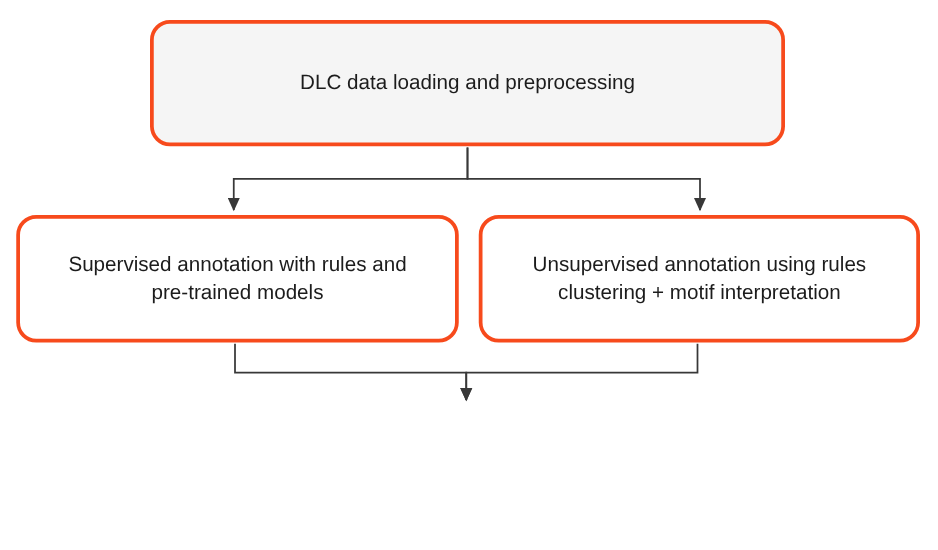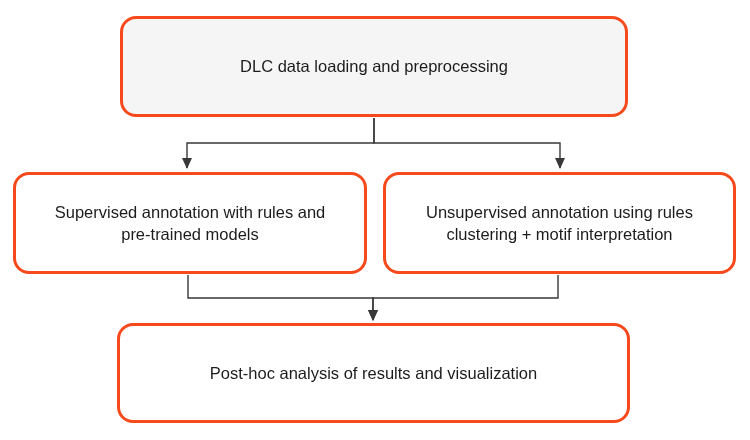--- a/index.html
+++ b/index.html
@@ -72,17 +72,14 @@
 
   <div class="node node-top">
     <span class="node-label">DLC data loading and preprocessing</span>
   </div>
 
   <div class="node node-right">
     <span class="node-label">Unsupervised annotation using rules
 clustering + motif interpretation</span>
   </div>
 
-  <div class="node node-bottom">
-    <span class="node-label">Post-hoc analysis of results and visualization</span>
-  </div>
 
 </div>
 
 </body></html>

